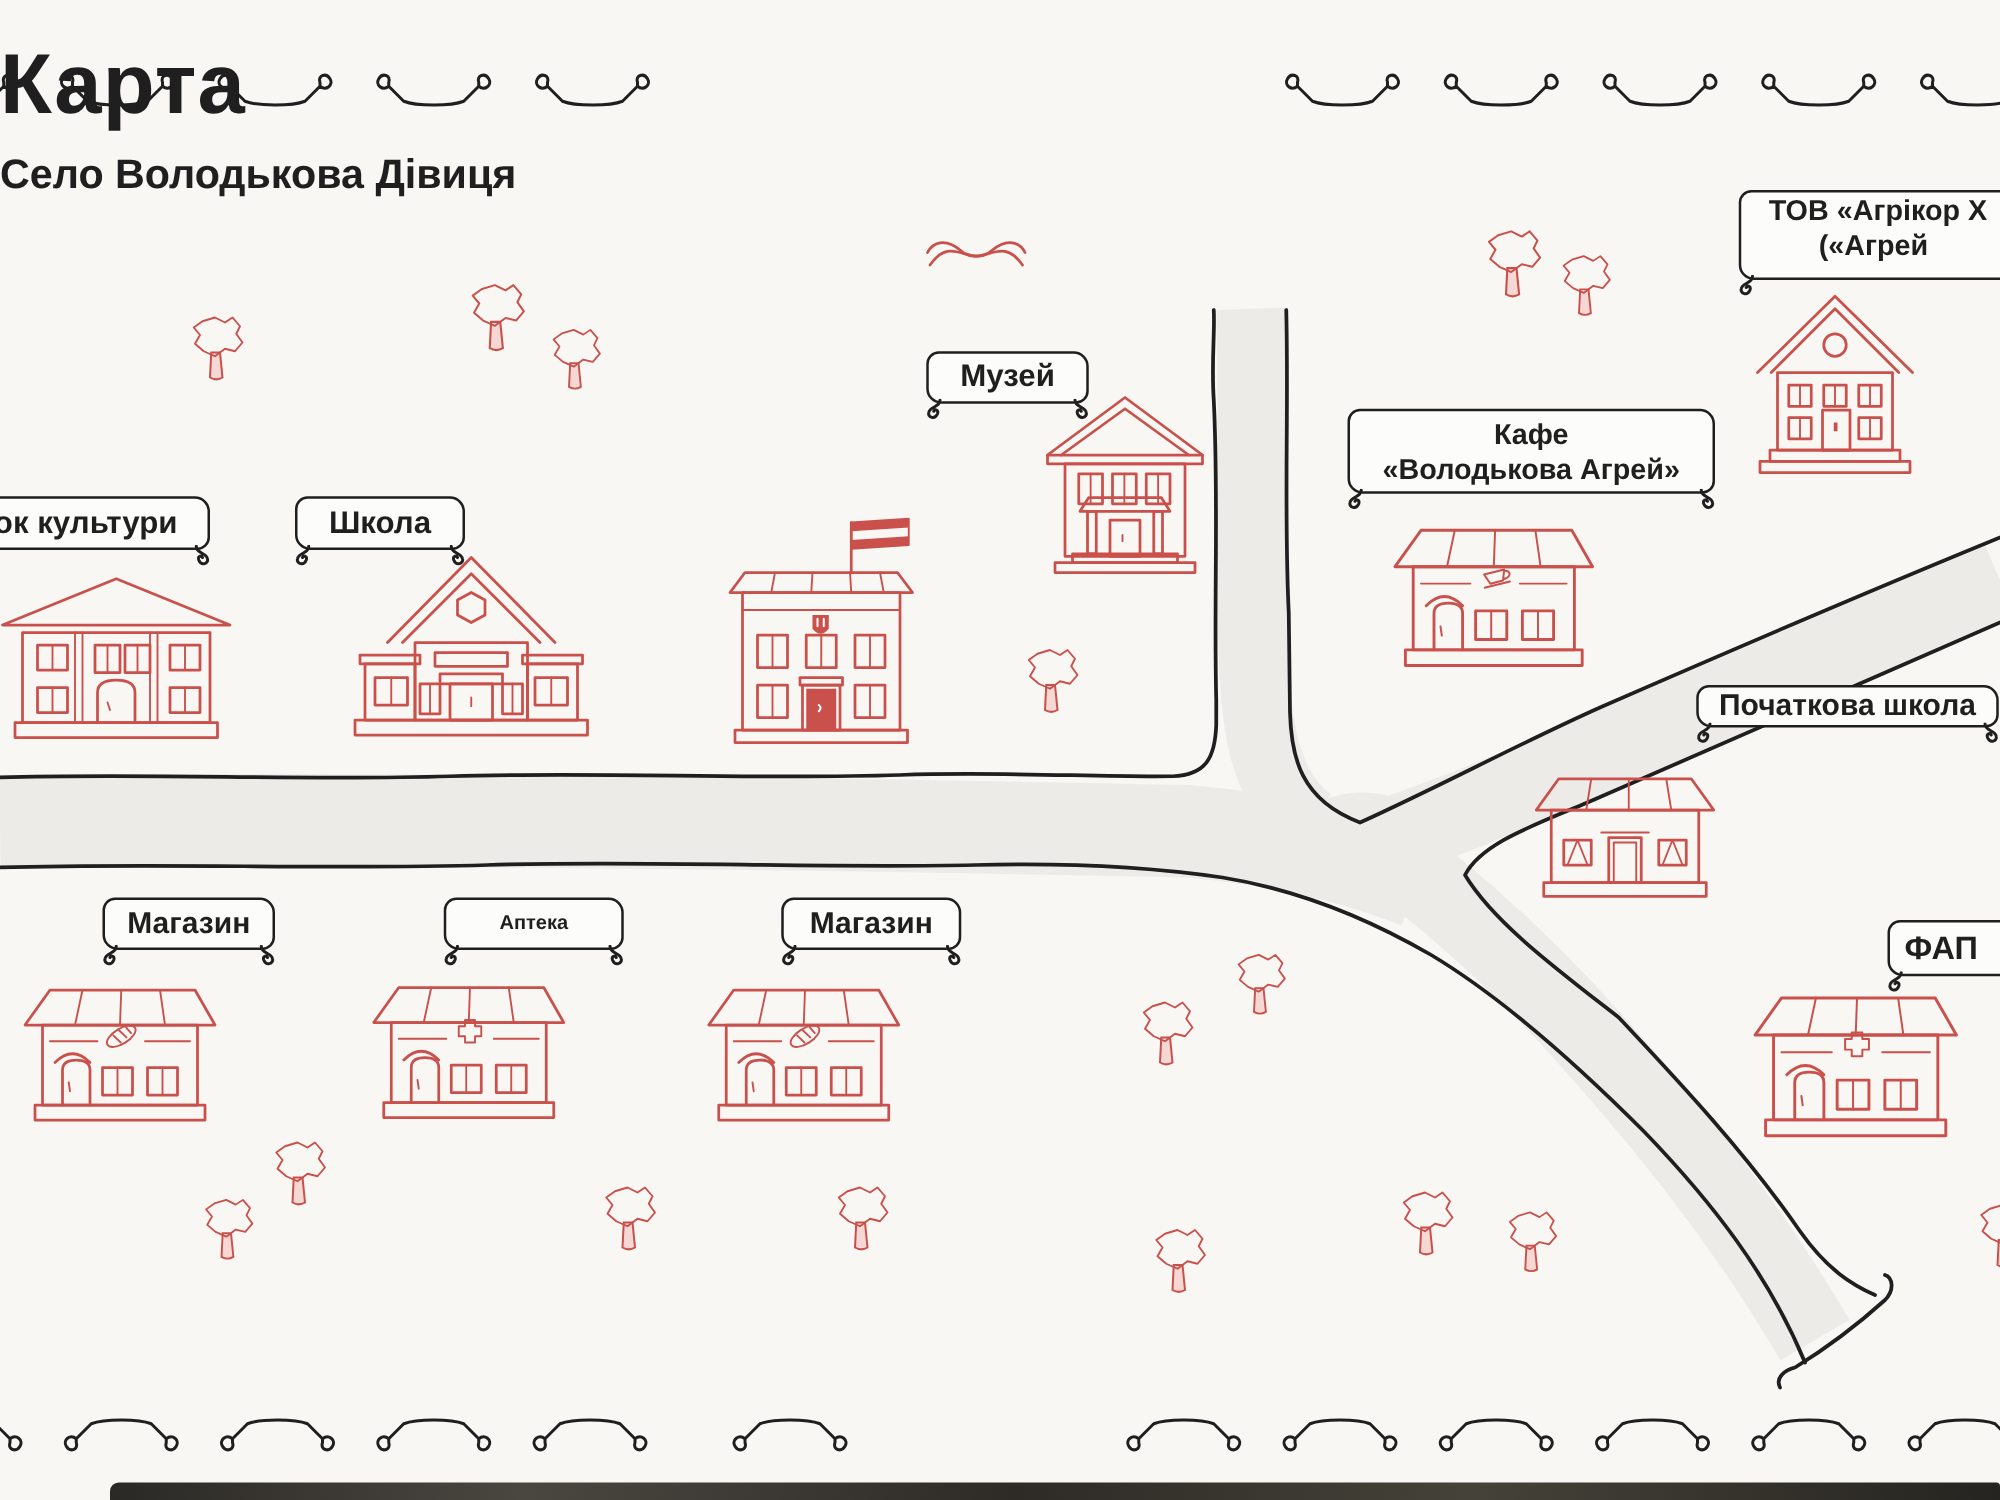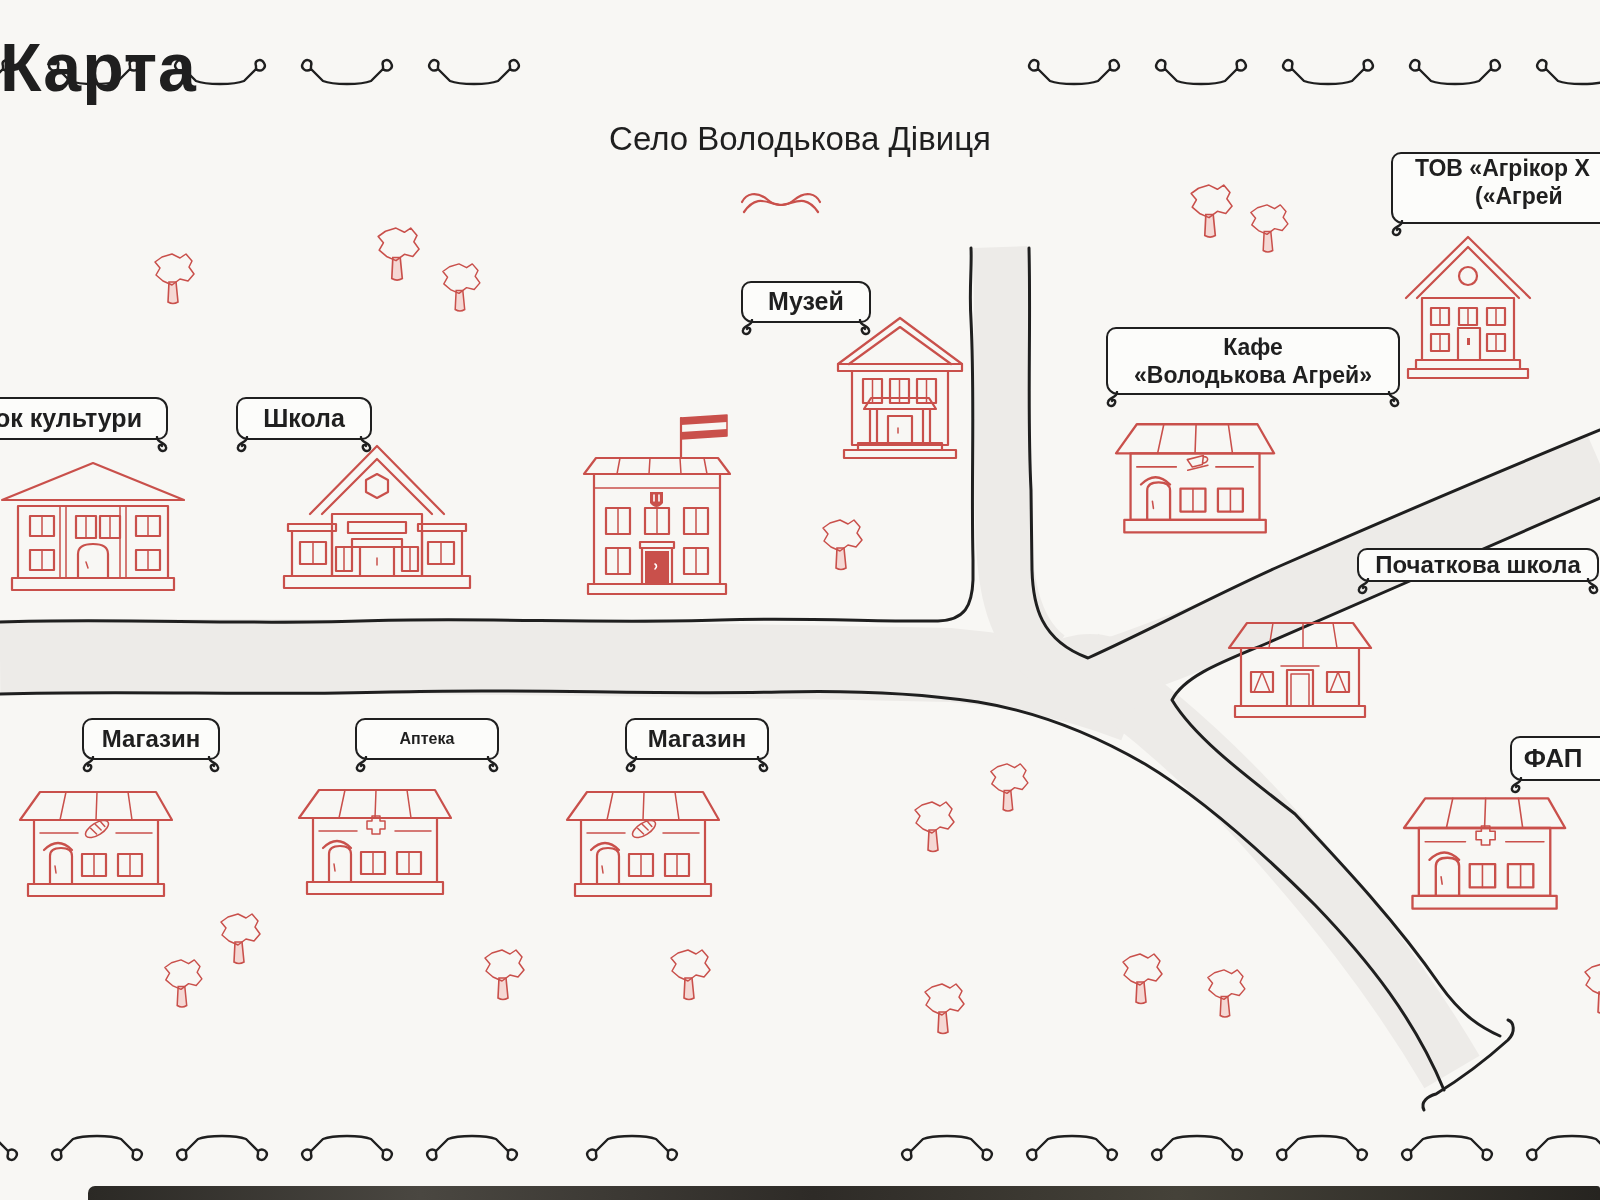--- a/index.html
+++ b/index.html
@@ -14,22 +14,22 @@
   .tf {fill:#f5d8d4;stroke:var(--building,#c9504b);stroke-width:1.6}
   .rd {fill:none;stroke:var(--road,#edebe8);stroke-linecap:butt}
   .rdf{fill:var(--road,#edebe8);stroke:none}
   .ink{fill:none;stroke:var(--ink,#1f1f1f);stroke-width:3;stroke-linecap:round;stroke-linejoin:round}
   .ink2{fill:none;stroke:var(--ink,#1f1f1f);stroke-width:2.4;stroke-linecap:round;stroke-linejoin:round}
   .wht{fill:none;stroke:#ffffff;stroke-width:1.6;stroke-linecap:round}
 
   
   .title{position:absolute;left:0;right:0;top:28px;text-align:left;
          font-weight:700;font-size:68px;color:var(--ink,#1b1b1b);letter-spacing:1px;}
-  .subtitle{position:absolute;left:0;right:0;top:120px;text-align:center;
-         font-weight:400;font-size:33px;color:var(--ink,#1b1b1b);}
+  .subtitle{position:absolute;left:0;right:0;top:120px;text-align:left;
+         font-weight:700;font-size:33px;color:var(--ink,#1b1b1b);}
 
   
   .banner{position:absolute;background:var(--banner,#fcfcfa);
           border:2.5px solid var(--ink,#222);border-radius:10px 12px 10px 12px;
           box-sizing:border-box;display:flex;align-items:center;justify-content:center;
           font-weight:700;color:var(--ink,#161616);font-size:25px;line-height:1.1;
           z-index:5;}
   .banner .txt{white-space:nowrap;}
   .banner.two{flex-direction:column;align-items:center;font-size:23px;line-height:1.22;}
   .banner.left-align{justify-content:flex-start;align-items:flex-start;padding-left:22px;}
@@ -345,38 +345,38 @@
           <path class="ink2" d="M12,1 C12,7 4,6 3,11 C2,15 8,17 10,12 C11,9 8,8 7,10"></path>
         </svg>
       </span>
     <span class="curl curl-r">
         <svg width="15" height="17" viewBox="0 0 15 17">
           <path class="ink2" d="M12,1 C12,7 4,6 3,11 C2,15 8,17 10,12 C11,9 8,8 7,10"></path>
         </svg>
       </span>
   </div>
 
-  <div class="banner two" style="left:1106px;top:327px;width:294px;height:68px;">
+  <div class="banner two" style="left:1078px;top:327px;width:294px;height:68px;">
     <span class="txt">Кафе</span>
     <span class="txt">«Володькова Агрей»</span>
     <span class="curl curl-l">
         <svg width="15" height="17" viewBox="0 0 15 17">
           <path class="ink2" d="M12,1 C12,7 4,6 3,11 C2,15 8,17 10,12 C11,9 8,8 7,10"></path>
         </svg>
       </span>
     <span class="curl curl-r">
         <svg width="15" height="17" viewBox="0 0 15 17">
           <path class="ink2" d="M12,1 C12,7 4,6 3,11 C2,15 8,17 10,12 C11,9 8,8 7,10"></path>
         </svg>
       </span>
   </div>
 
   <div class="banner two left-align" style="left:1391px;top:152px;width:250px;height:72px;">
     <span class="txt">ТОВ «Агрікор Х</span>
-    <span class="txt" style="margin-left:60px;">(«Агрей</span>
+    <span class="txt" style="margin-left:40px;">(«Агрей</span>
     <span class="curl curl-l">
         <svg width="15" height="17" viewBox="0 0 15 17">
           <path class="ink2" d="M12,1 C12,7 4,6 3,11 C2,15 8,17 10,12 C11,9 8,8 7,10"></path>
         </svg>
       </span>
   </div>
 
   <div class="banner" style="left:1357px;top:548px;width:242px;height:34px;font-size:24px;">
     <span class="txt">Початкова школа</span>
     <span class="curl curl-l">

